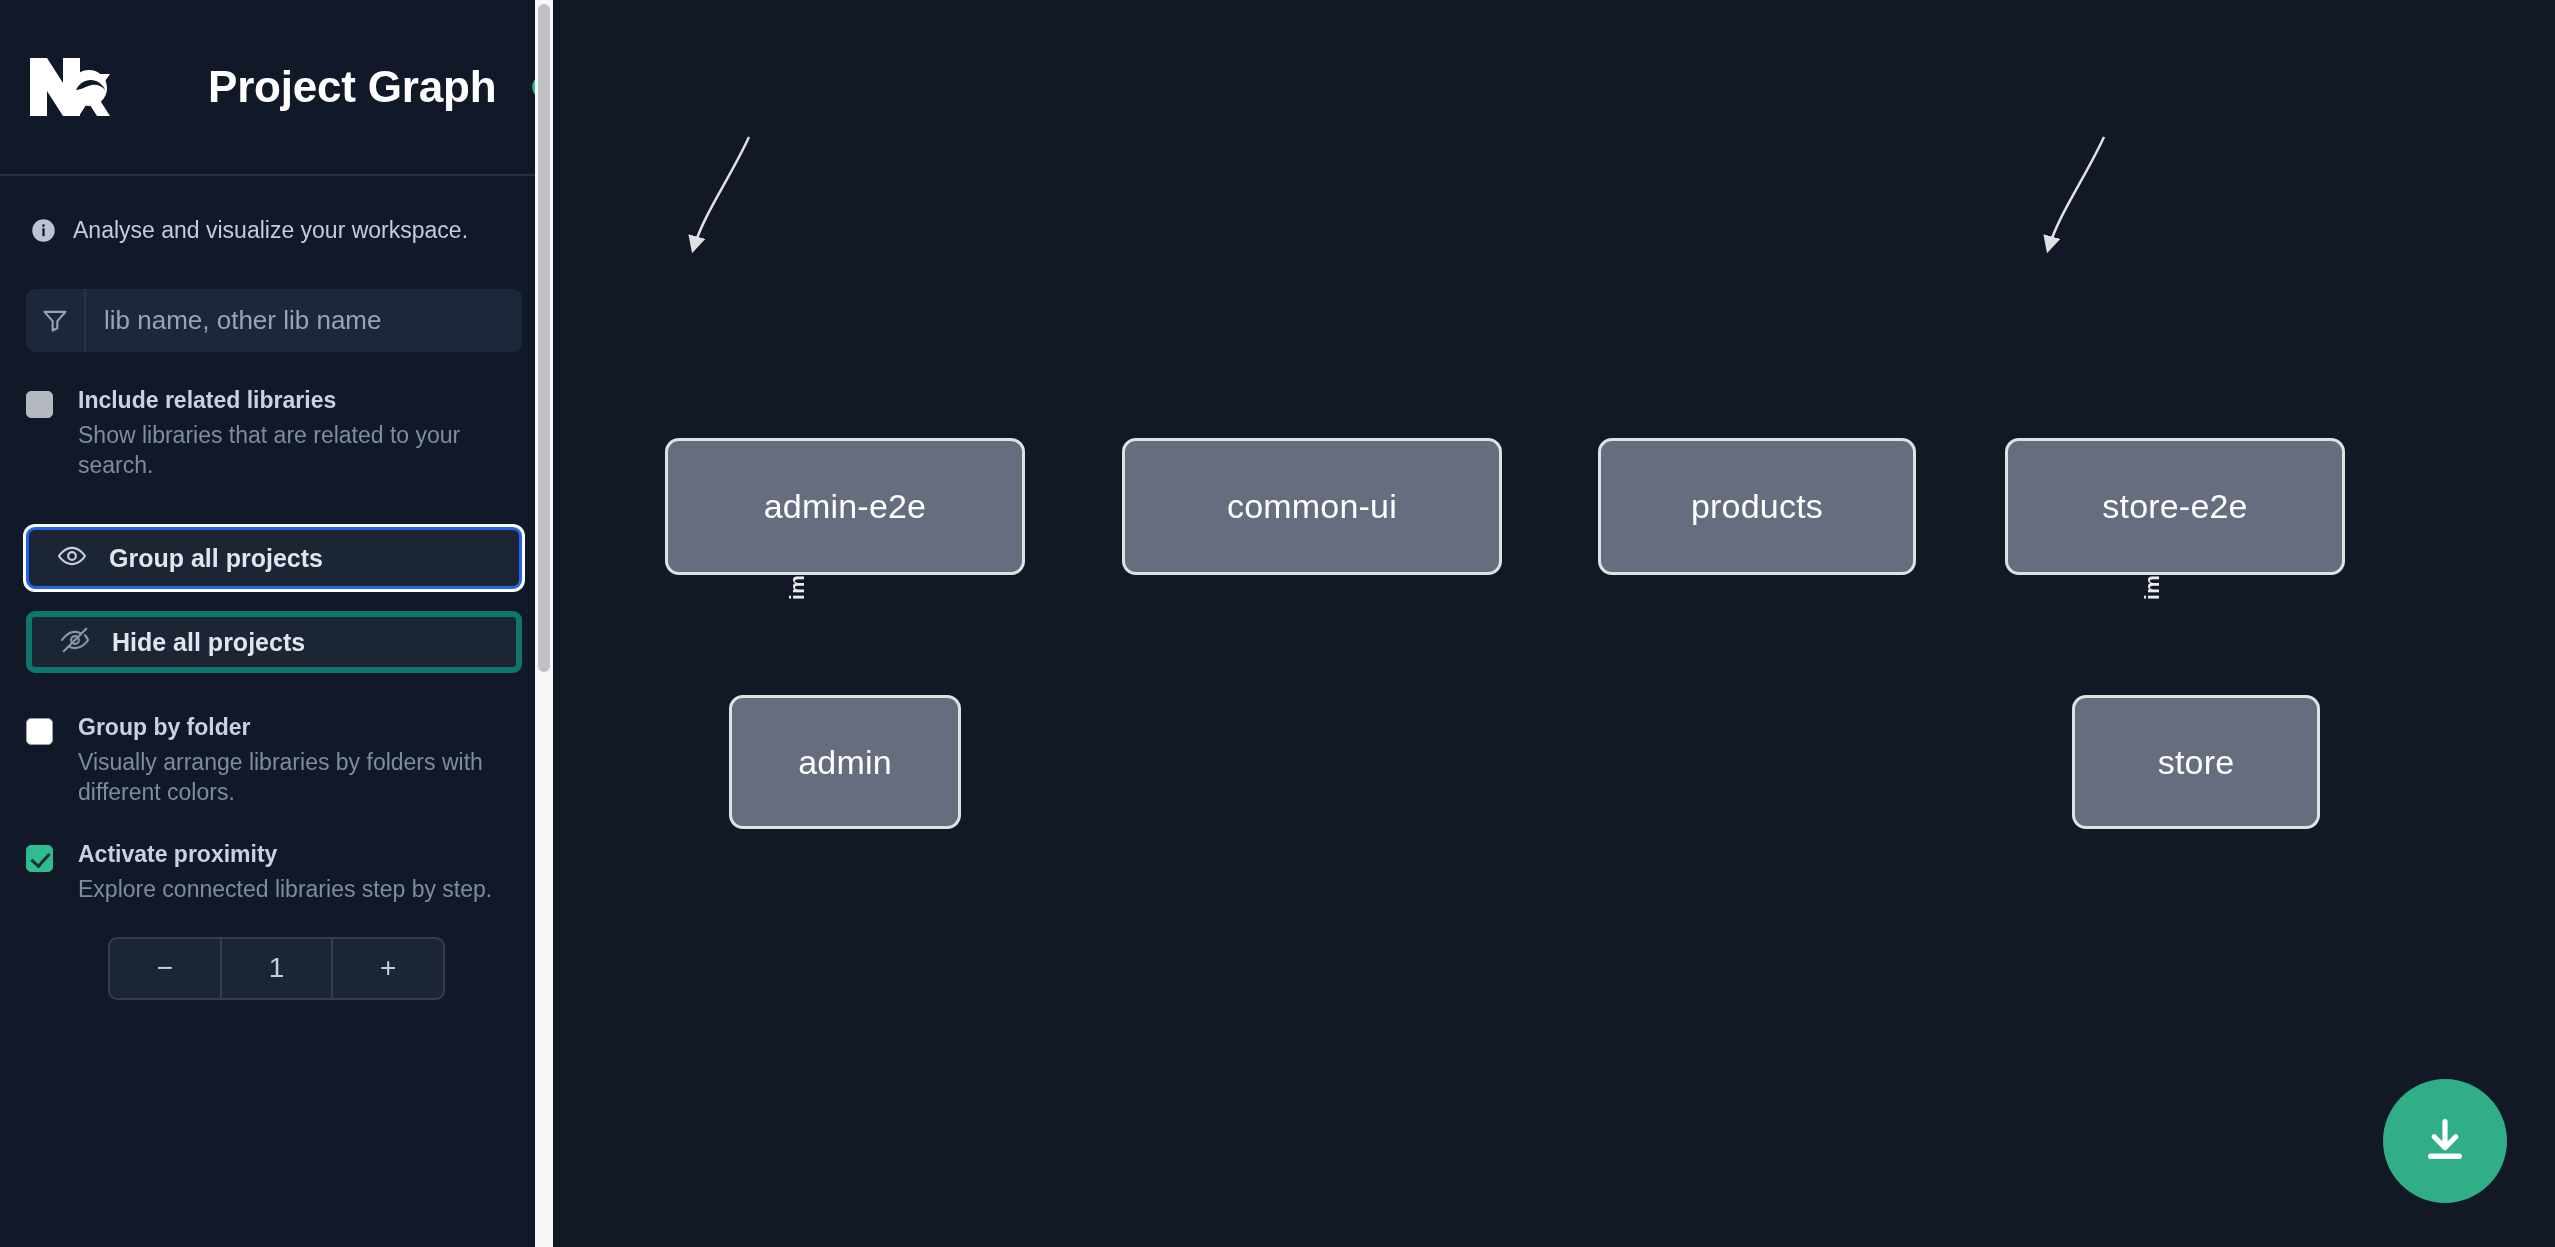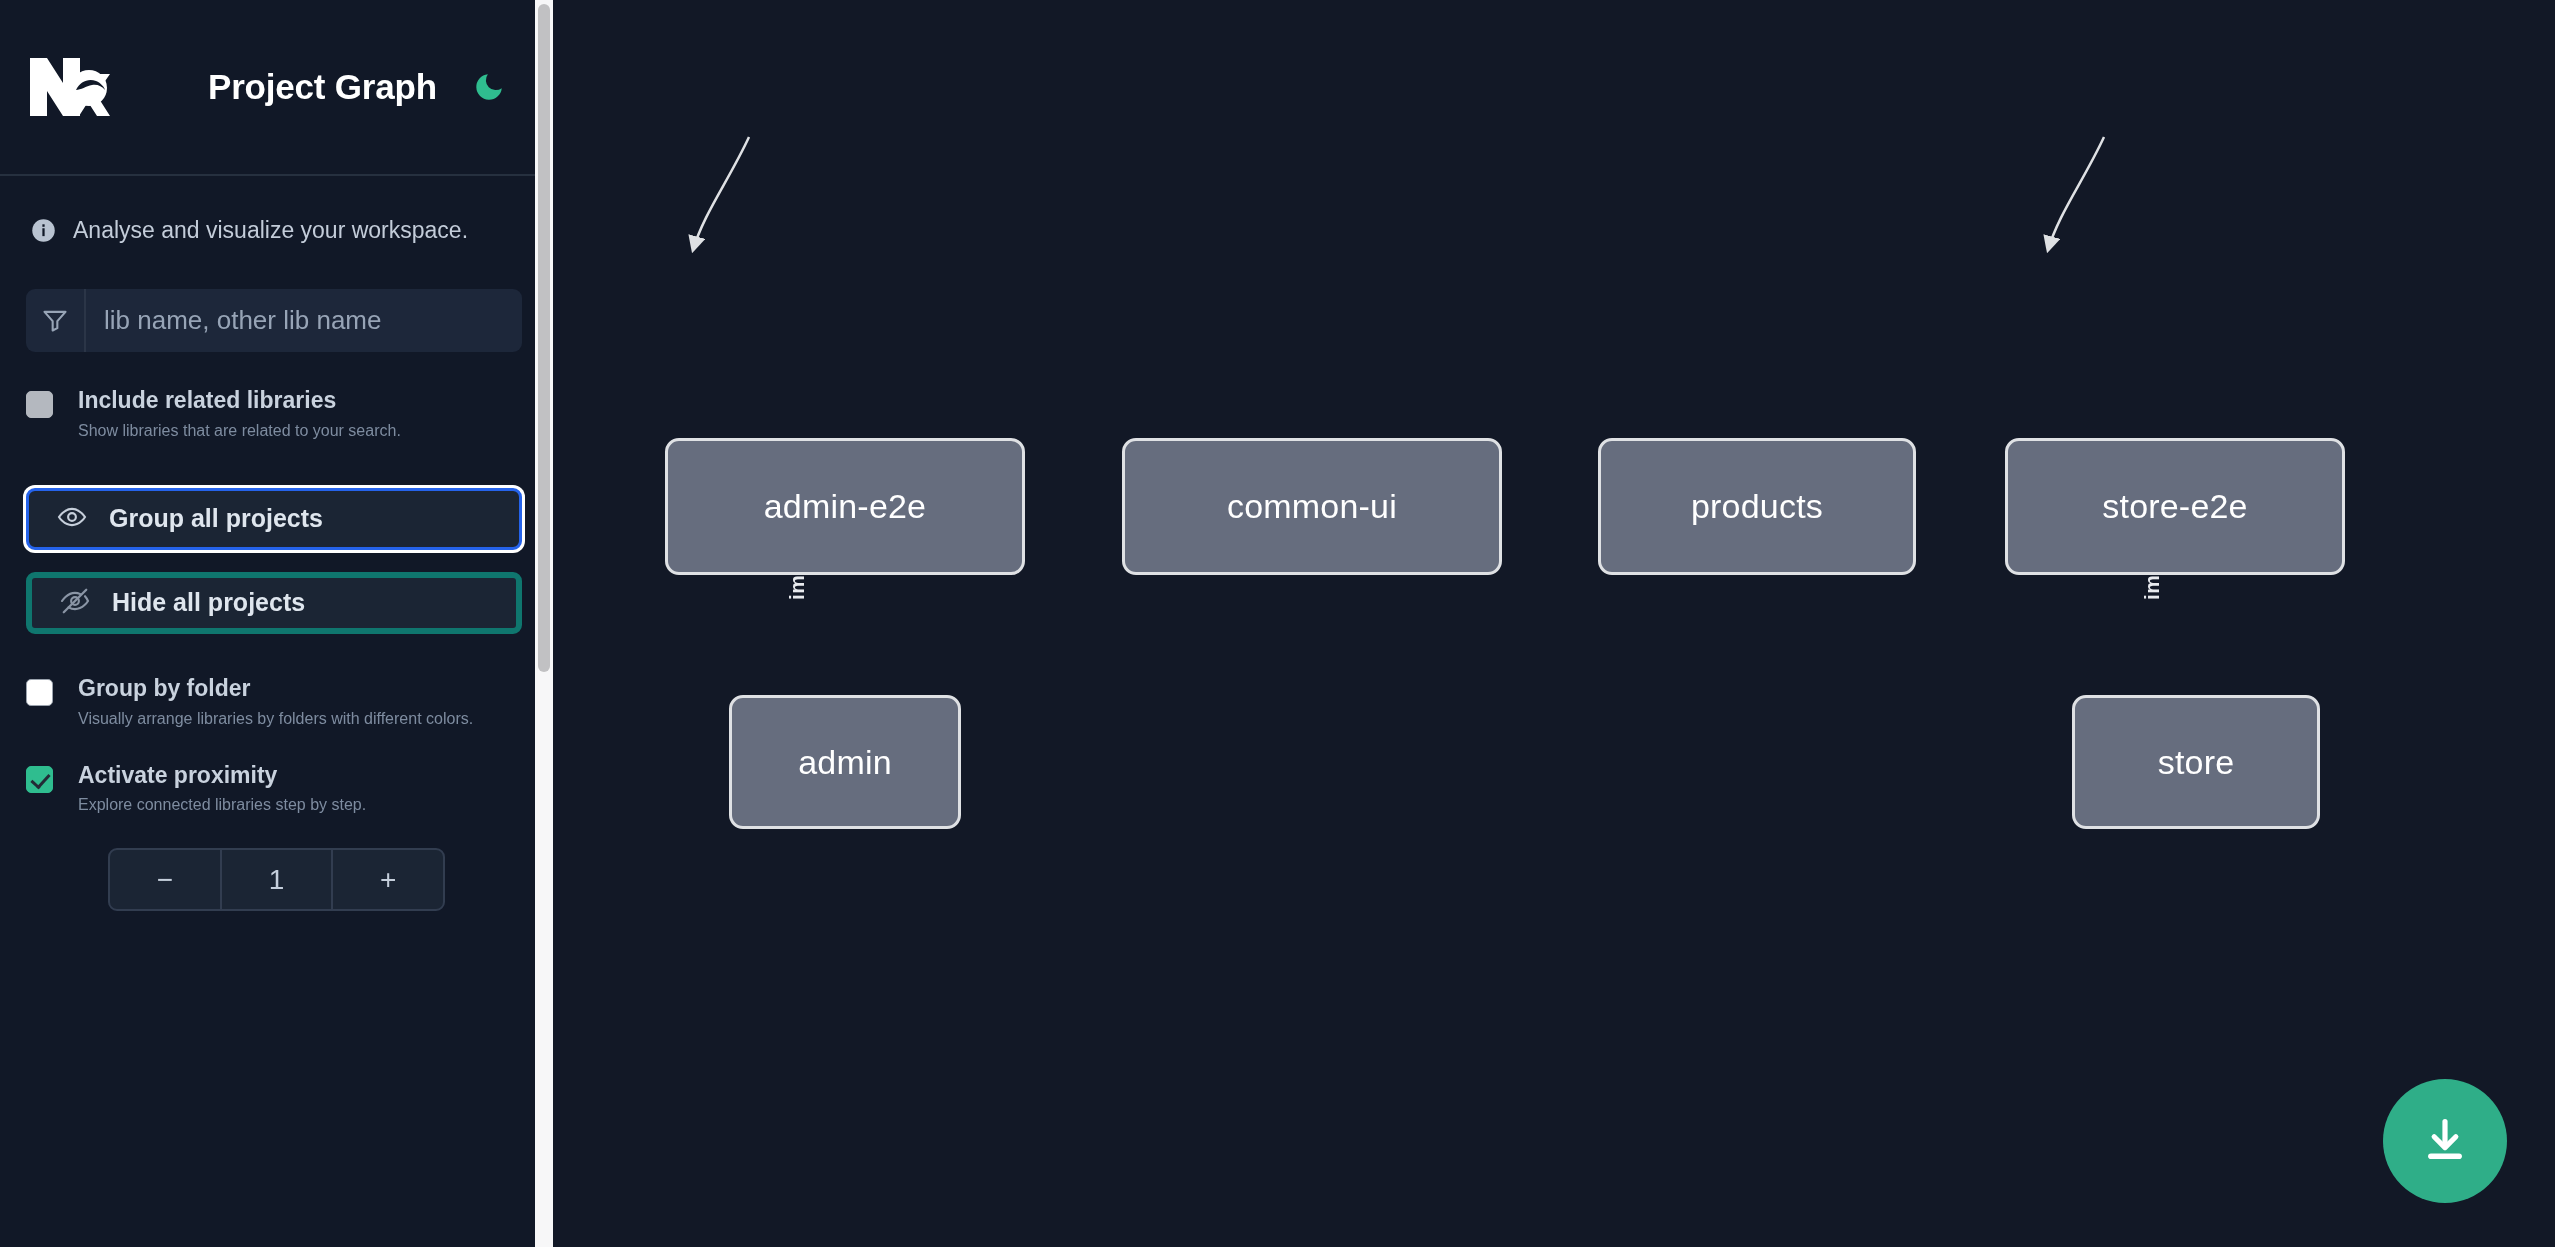--- a/index.html
+++ b/index.html
@@ -20,21 +20,21 @@
     overflow: hidden;
   }
   .sb-header {
     height: 176px;
     display: flex; align-items: center;
     padding-left: 26px;
     border-bottom: 2px solid #26303f;
   }
   .nx-logo { width: 96px; height: 66px; flex: 0 0 96px; }
   .app-title {
-    font-size: 35px; font-weight: 600; color: #ffffff;
+    font-size: 44px; font-weight: 600; color: #ffffff;
     margin-left: 86px; letter-spacing: -0.2px; white-space: nowrap;
   }
   .theme-toggle {
     margin-left: 32px; width: 40px; height: 40px;
     display: flex; align-items: center; justify-content: center;
     cursor: pointer;
   }
 
   .sb-body { padding: 0 0 8px 0; }
 
@@ -76,21 +76,21 @@
   .cb.empty  { background: #ffffff; border: 1px solid #9aa2ad; }
   .cb.checked { background: #2fbd8f; border: 1px solid #2fbd8f; }
   .cb.checked::after {
     content: ""; position: absolute;
     left: 8px; top: 3px; width: 8px; height: 15px;
     border: solid #232b36; border-width: 0 3.5px 3.5px 0;
     transform: rotate(42deg);
   }
   .opt-texts { flex: 1 1 auto; }
   .opt-title { font-size: 23px; font-weight: 700; color: #c9d2de; line-height: 1.25; }
-  .opt-desc  { font-size: 16px; color: #7e8ca0; line-height: 1.32; margin-top: 5px; max-width: 450px; }
+  .opt-desc  { font-size: 23px; color: #7e8ca0; line-height: 1.32; margin-top: 5px; max-width: 450px; }
 
   .btn {
     margin: 0 0 0 26px; width: 496px; height: 62px;
     background: #1b2534; border: 6px solid #0f766e; border-radius: 9px;
     display: flex; align-items: center; gap: 22px; padding-left: 28px;
     cursor: pointer;
   }
   .btn-label { font-size: 25px; font-weight: 700; color: #dfe6ee; }
   .btn.focused {
     border: 3px solid #2563eb;

